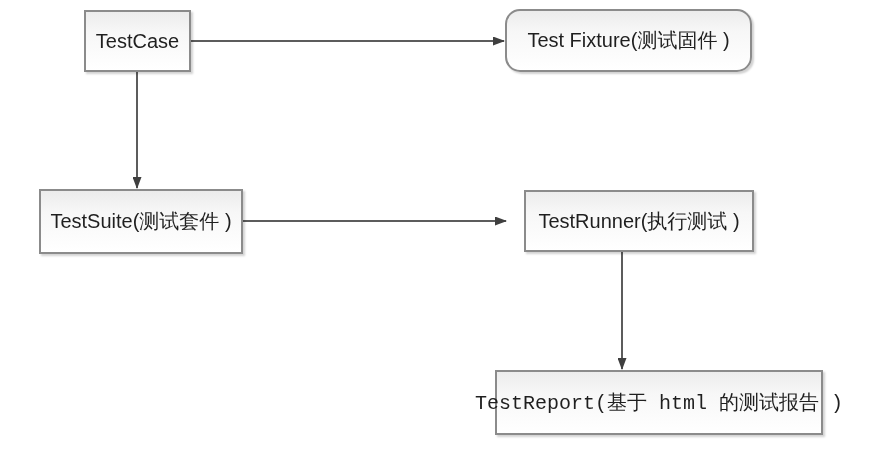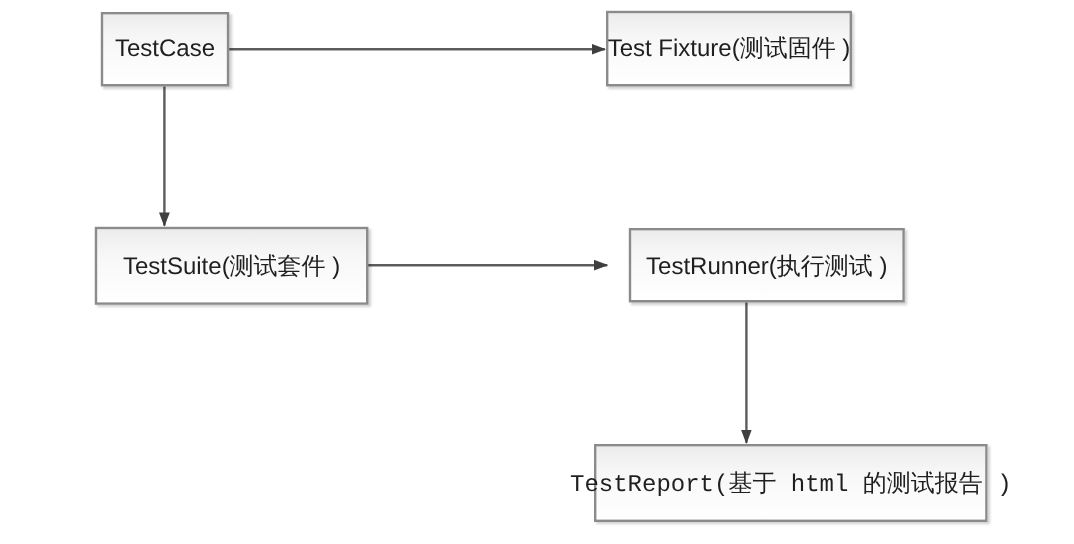--- a/index.html
+++ b/index.html
@@ -22,22 +22,22 @@
     box-shadow: 2px 2px 2px rgba(0,0,0,0.18);
     display: flex;
     align-items: center;
     justify-content: center;
     font-size: 20px;
     color: #1f1f1f;
     text-align: center;
     white-space: nowrap;
   }
   #n-testcase    { left: 84px;  top: 10px;  width: 107px; height: 62px; }
-  #n-testfixture { left: 505px; top: 9px;   width: 205px; height: 63px; }
-  #n-testsuite   { left: 39px;  top: 189px; width: 228px; height: 65px; margin-left: 40px; }
+  #n-testfixture { left: 505px; top: 9px;   width: 247px; height: 63px; border-radius: 15px; }
+  #n-testsuite   { left: 39px;  top: 189px; width: 204px; height: 65px; }
   #n-testrunner  { left: 524px; top: 190px; width: 230px; height: 62px; }
   #n-testreport  { left: 495px; top: 370px; width: 328px; height: 65px; font-family: Liberation Mono, monospace; }
   svg.arrows {
     position: absolute;
     left: 0; top: 0;
     width: 895px;
     height: 453px;
     pointer-events: none;
   }
 </style>

